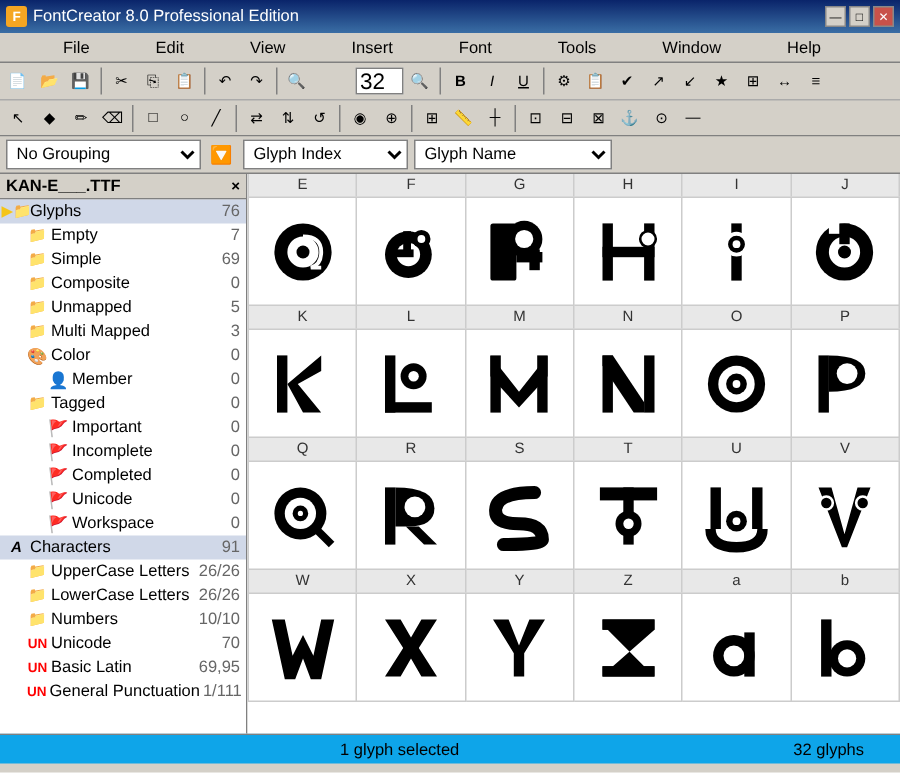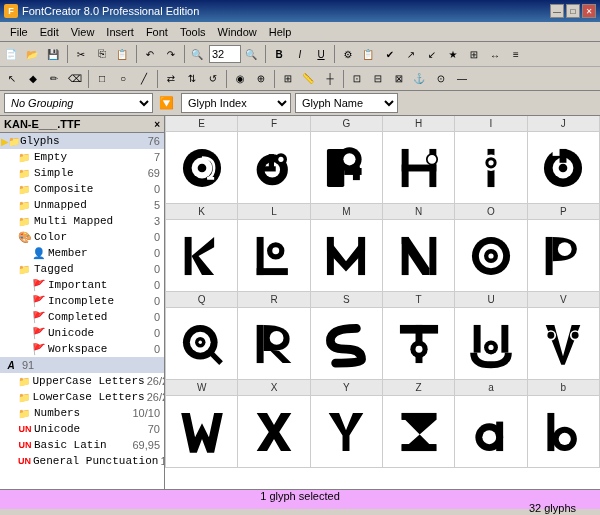--- a/index.html
+++ b/index.html
@@ -23,21 +23,21 @@
 
     
     .menu-bar {
       background: #d4d0c8;
       height: 20px;
       display: flex;
       align-items: center;
       padding: 0 4px;
       border-bottom: 1px solid #808080;
     }
-    .menu-item { padding: 2px 6px; font-size: 11px; cursor: pointer; }
+    .menu-item { padding: 2px 6px; font-size: 11px; cursor: pointer; margin-left: 32px; }
 
     
     .toolbar-area {
       background: #d4d0c8;
       border-bottom: 1px solid #808080;
     }
     .toolbar-row {
       display: flex;
       align-items: center;
       padding: 1px 2px;
@@ -46,40 +46,40 @@
       min-height: 24px;
     }
     .tb-separator { width: 1px; height: 18px; background: #808080; margin: 0 2px; }
     .tb-button {
       width: 20px; height: 20px;
       background: #d4d0c8;
       border: 1px solid transparent;
       display: flex; align-items: center; justify-content: center;
       cursor: pointer; font-size: 10px;
     }
-    .tb-input { height: 18px; width: 32px; font-size: 11px; border: 1px solid #808080; padding: 0 2px; background: white; }
+    .tb-input { height: 18px; width: 32px; font-size: 15px; border: 1px solid #808080; padding: 0 2px; background: white; margin-left: 28px; }
 
     
     .filter-bar {
       background: #d4d0c8;
       padding: 2px 4px;
       display: flex;
       align-items: center;
       gap: 4px;
       border-bottom: 1px solid #808080;
     }
     .filter-select {
       height: 20px; font-size: 11px;
       border: 1px solid #808080;
       background: white;
       padding: 0 2px;
     }
-    .filter-select-wide { width: 149px; font-style: italic; }
+    .filter-select-wide { width: 130px; }
     .filter-select-mid { width: 110px; }
-    .filter-select-sm { width: 103px; }
+    .filter-select-sm { width: 132px; }
 
     
     .main-content {
       display: flex;
       height: calc(515px - 22px - 20px - 54px - 26px - 20px);
     }
 
     
     .left-panel {
       width: 165px;
@@ -101,21 +101,21 @@
     }
     .panel-close { cursor: pointer; font-size: 10px; }
     .tree-item {
       display: flex;
       align-items: center;
       padding: 1px 4px;
       cursor: pointer;
       white-space: nowrap;
     }
     .tree-icon { width: 14px; height: 14px; margin-right: 2px; display: flex; align-items: center; justify-content: center; }
-    .tree-label { flex: 1; font-size: 11px; font-family: Liberation Mono, monospace; }
+    .tree-label { flex: 1; font-size: 11px; }
     .tree-count { font-size: 11px; color: #666; margin-left: 2px; }
     .indent-1 { padding-left: 18px; }
     .indent-2 { padding-left: 32px; }
     .folder-icon { color: #f5c518; font-size: 10px; }
 
     
     .glyph-panel {
       flex: 1;
       background: white;
       overflow-y: auto;
@@ -147,28 +147,28 @@
     .header-cell {
       border-right: 1px solid #ccc;
       text-align: center;
       font-size: 10px;
       padding: 2px;
       color: #333;
     }
 
     
     .status-bar {
-      background: #f0abfc;
+      background: #0ea5e9;
       height: 20px;
       border-top: 1px solid #808080;
       display: flex;
+      align-items: center;
       padding: 0 4px;
       font-size: 11px;
       justify-content: space-between;
-      flex-direction: column;
     }
     .status-left { flex: 1; text-align: center; }
     .status-right { text-align: right; padding-right: 20px; }
 
     
     .glyph-svg { width: 52px; height: 52px; }
   </style>
 </head>
 <body>
 
@@ -346,20 +346,21 @@
       <span class="tree-count">0</span>
     </div>
     <div class="tree-item indent-2">
       <span class="tree-icon">🚩</span>
       <span class="tree-label">Workspace</span>
       <span class="tree-count">0</span>
     </div>
 
     <div class="tree-item" style="background:#d0d8e8;">
       <span class="tree-icon" style="font-size:10px;font-weight:bold;font-style:italic;">A</span>
+      <span class="tree-label">Characters</span>
       <span class="tree-count">91</span>
     </div>
     <div class="tree-item indent-1">
       <span class="tree-icon folder-icon">📁</span>
       <span class="tree-label">UpperCase Letters</span>
       <span class="tree-count">26/26</span>
     </div>
     <div class="tree-item indent-1">
       <span class="tree-icon folder-icon">📁</span>
       <span class="tree-label">LowerCase Letters</span>

